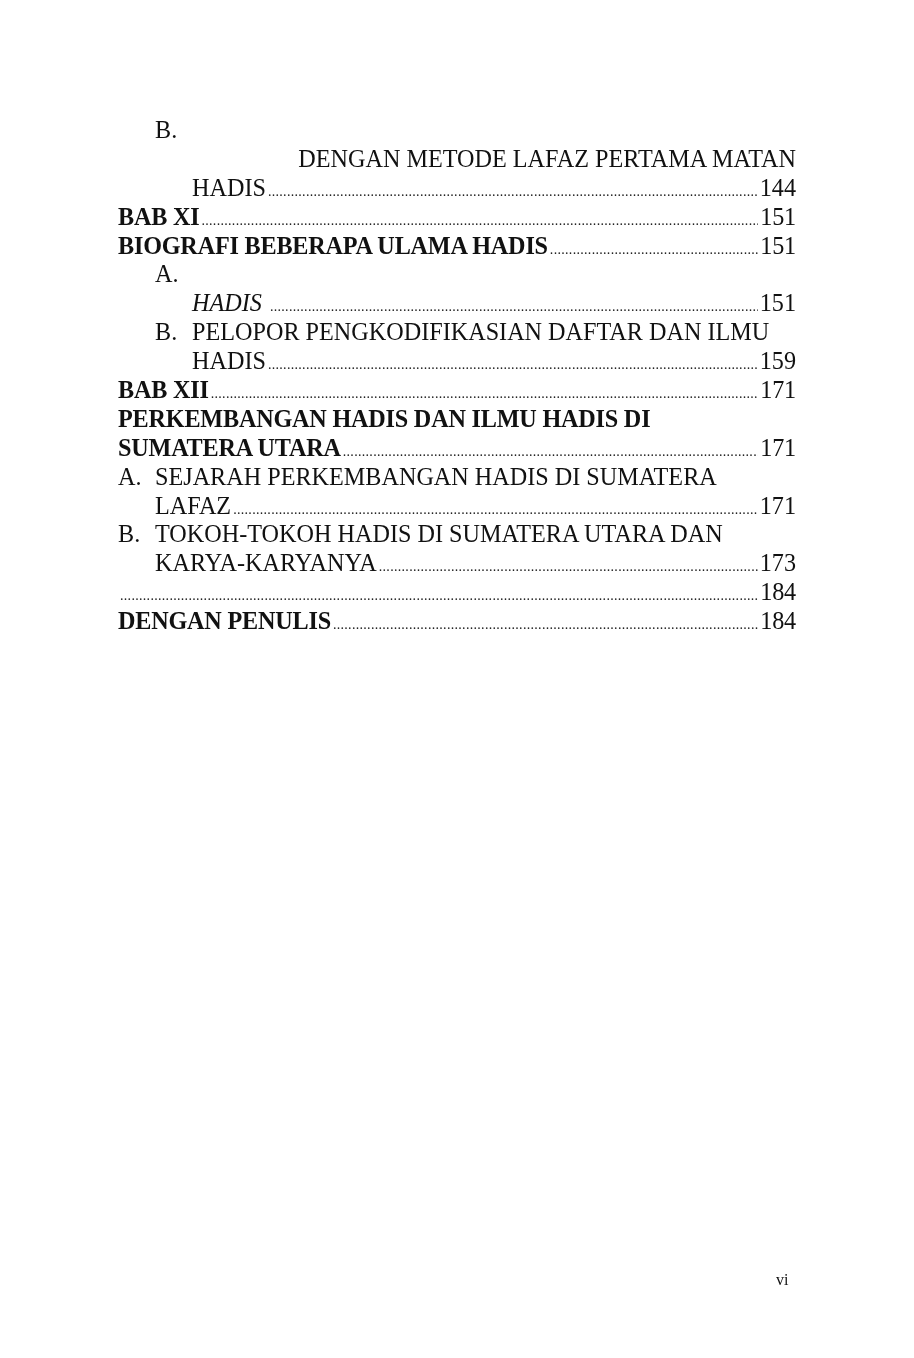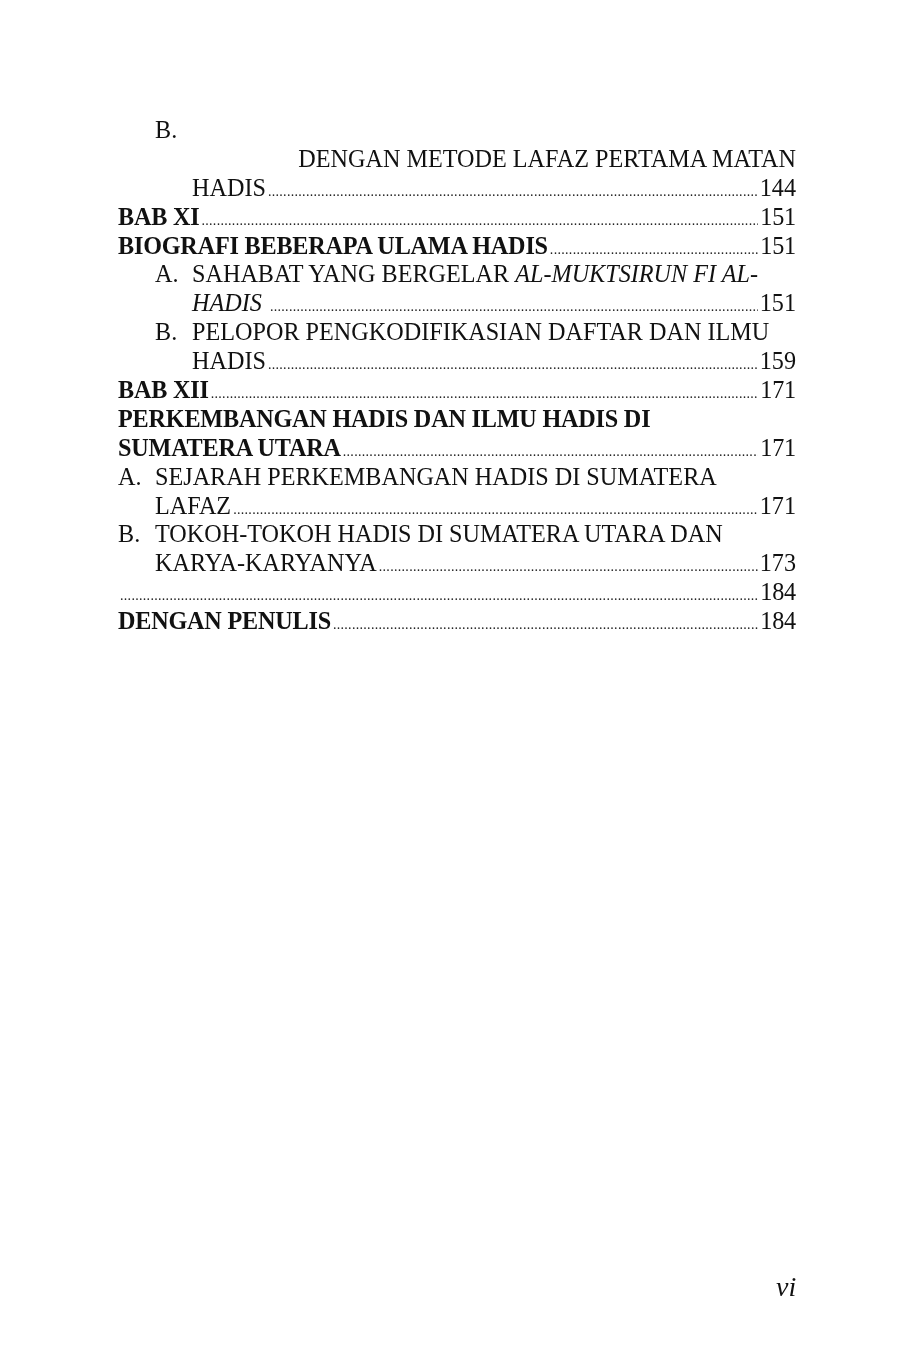--- a/index.html
+++ b/index.html
@@ -11,21 +11,21 @@
   .line.bold { font-weight: bold; letter-spacing: -0.2px; font-family: Liberation Serif, serif; }
   .line.ind1 { padding-left: 37px; }
   .line.ind2 { padding-left: 74px; justify-content: flex-end; }
   .label { display: inline-block; width: 37px; flex: 0 0 auto; }
   .text { flex: 0 0 auto; }
   .text .it { font-style: italic; }
   .leader { flex: 1 1 auto; overflow: hidden; font-weight: normal; margin: 0 2px; letter-spacing: 0.6px; color: #222; }
   .leader::before { content: ". . . . . . . . . . . . . . . . . . . . . . . . . . . . . . . . . . . . . . . . . . . . . . . . . . . . . . . . . . . . . . . . . . . . . . . . . . . . . . . . . . . . . . . . . . . . . . . . . . . . . . . . . . . . . . . . . . . . . . . . . . . . . . . . . . . . . . . . . . . . . . . . . . . . . . . . . . . . . . . . . . . . . . . . . . . . . . . . . . . . . . . . . . . . ";
                     font-size: 14px; letter-spacing: -1.6px; }
   .page { flex: 0 0 auto; font-weight: normal; }
-  .folio { position: absolute; left: 776px; top: 1271px; font-size: 28px; font-style: italic; }
+  .folio { position: absolute; left: 776px; top: 1271px; font-size: 16px; }
 </style>
 </head>
 <body>
 
 <div class="toc">
 
   <div class="line ind1">
     <span class="label">B.</span>
   </div>
   <div class="line ind2">
@@ -44,21 +44,20 @@
   </div>
 
   <div class="line bold">
     <span class="text">BIOGRAFI BEBERAPA ULAMA HADIS</span>
     <span class="leader"></span>
     <span class="page">151</span>
   </div>
 
   <div class="line ind1">
     <span class="label">A.</span>
-    <span class="text"><span style="white-space:pre">SAHABAT YANG BERGELAR </span><span class="it">AL-MUKTSIRUN FI AL-</span></span>
   </div>
   <div class="line ind2">
     <span class="text"><span class="it">HADIS</span>&nbsp;</span>
     <span class="leader"></span>
     <span class="page">151</span>
   </div>
 
   <div class="line ind1">
     <span class="label">B.</span>
     <span class="text">PELOPOR PENGKODIFIKASIAN DAFTAR DAN ILMU</span>

